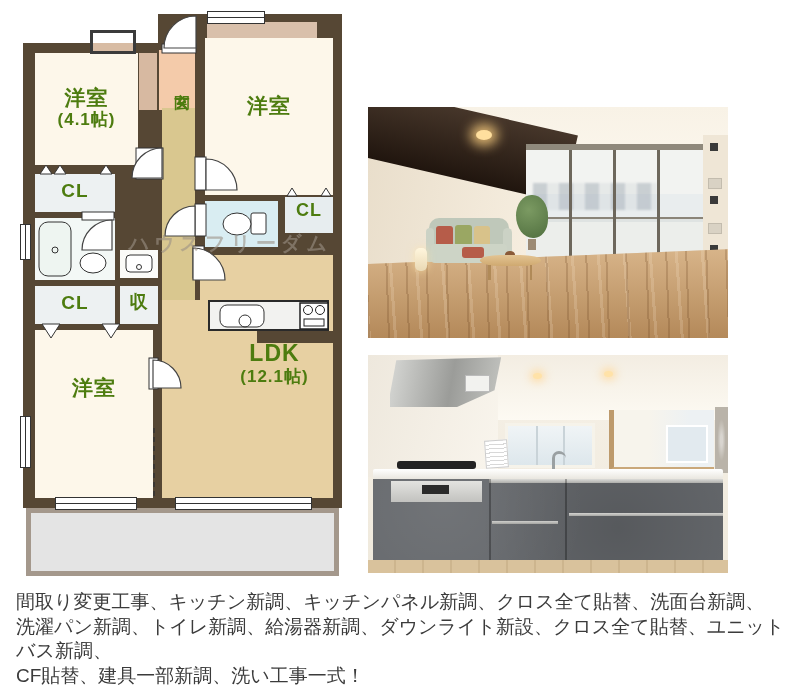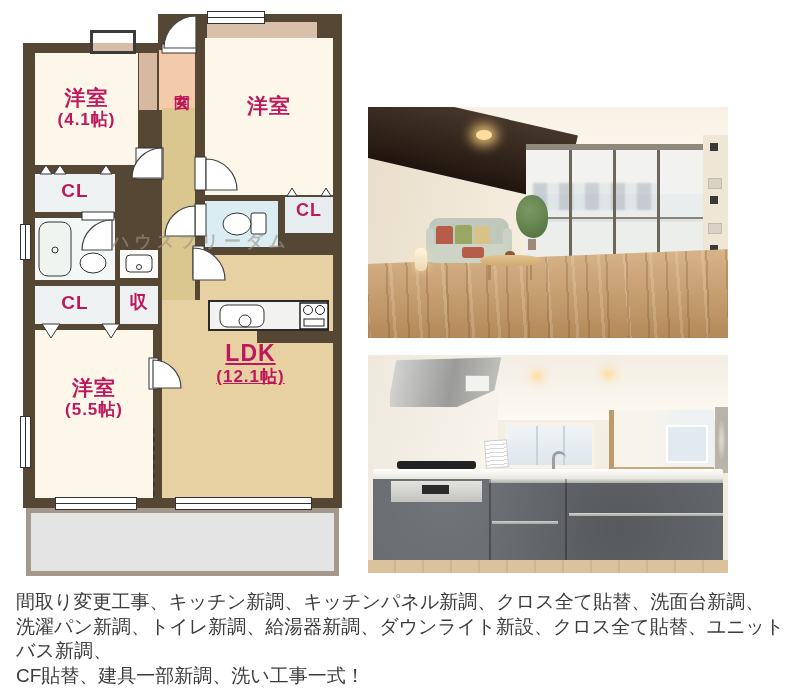--- a/index.html
+++ b/index.html
@@ -40,35 +40,35 @@
   .win-h{background:linear-gradient(180deg,#fff 0 42%,#333 42% 58%,#fff 58% 100%);}
   .win-v{background:linear-gradient(90deg,#fff 0 42%,#333 42% 58%,#fff 58% 100%);}
   .winB1{left:35px;top:489px;width:82px;height:13px;}
   .winB2{left:155px;top:489px;width:137px;height:13px;}
   .winT52{left:187px;top:3px;width:58px;height:13px;}
   .winLbath{left:0px;top:216px;width:11px;height:36px;}
   .winL55{left:0px;top:408px;width:11px;height:52px;}
 
   svg.plan{left:0;top:0;width:325px;height:570px;}
 
-  .plabel{color:#be185d;text-align:center;font-weight:600;line-height:1.12;letter-spacing:1px;}
+  .plabel{color:#4d7c0f;text-align:center;font-weight:600;line-height:1.12;letter-spacing:1px;}
   .lbl-r41{left:15px;top:78px;width:103px;font-size:21px;}
   .lbl-r52{left:185px;top:86px;width:128px;font-size:21px;}
   .lbl-r55{left:15px;top:368px;width:118px;font-size:21px;}
-  .lbl-ldk{left:164px;top:333px;width:133px;font-size:23px;text-decoration:underline;}
+  .lbl-ldk{left:188px;top:333px;width:133px;font-size:23px;}
   .rsize{font-size:17px;font-weight:600;display:block;}
   .lbl-genkan{left:146px;top:48px;width:24px;height:54px;font-size:15px;writing-mode:vertical-rl;text-orientation:upright;letter-spacing:2px;}
   .lbl-cl{font-size:19px;}
   .lbl-clTL{left:15px;top:172px;width:80px;}
   .lbl-clBL{left:15px;top:284px;width:80px;}
   .lbl-clR{left:265px;top:192px;width:48px;font-size:18px;}
   .lbl-shu{left:100px;top:284px;width:38px;font-size:18px;}
   .lbl-balcony{left:6px;top:524px;width:313px;font-size:19px;letter-spacing:3px;color:#222;}
-  .watermark{left:92px;top:222px;width:220px;font-size:17px;letter-spacing:5px;font-weight:600;
-             color:rgba(155,145,133,0.6);}
+  .watermark{left:92px;top:222px;width:220px;font-size:20px;letter-spacing:5px;font-weight:600;
+             color:rgba(155,145,133,0.6);text-align:right;}
 
   
   .photo{overflow:hidden;background:#f5efe3;}
   #photo-living{left:368px;top:107px;width:360px;height:231px;}
   #photo-kitchen{left:368px;top:355px;width:360px;height:218px;}
   .photo .abs{position:absolute;}
 
   .lv-ceiling{left:0;top:0;width:100%;height:24%;background:linear-gradient(#f8f2e6,#fbf6ec);}
   .lv-wall-left{left:0;top:18%;width:48%;height:54%;background:linear-gradient(100deg,#e9decb,#f7efe1);}
   .lv-beam{left:-6%;top:-11%;width:66%;height:30%;background:linear-gradient(#46362a,#20150e);
@@ -231,21 +231,20 @@
 
   <div class="abs plabel lbl-r41">
     <span>洋室</span>
     <span class="rsize">(4.1帖)</span>
   </div>
   <div class="abs plabel lbl-r52">
     <span>洋室</span>
   </div>
   <div class="abs plabel lbl-r55">
     <span>洋室</span>
-    <span class="rsize">(5.5帖)</span>
   </div>
   <div class="abs plabel lbl-ldk">
     <span>LDK</span>
     <span class="rsize">(12.1帖)</span>
   </div>
   <div class="abs plabel lbl-genkan">玄関</div>
   <div class="abs plabel lbl-cl lbl-clTL">CL</div>
   <div class="abs plabel lbl-cl lbl-clBL">CL</div>
   <div class="abs plabel lbl-cl lbl-clR">CL</div>
   <div class="abs plabel lbl-shu">収</div>

